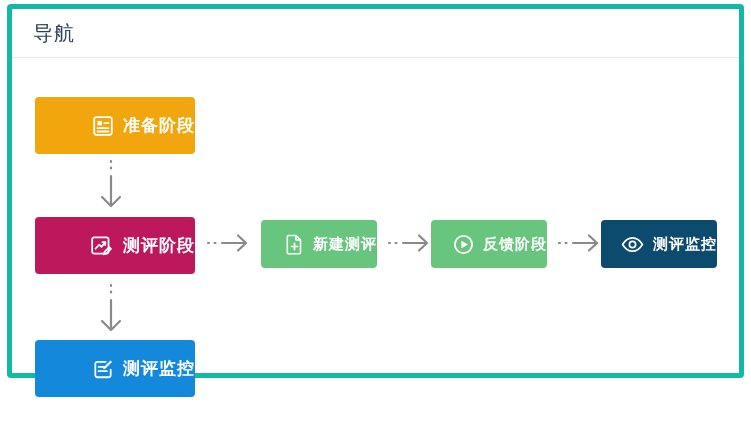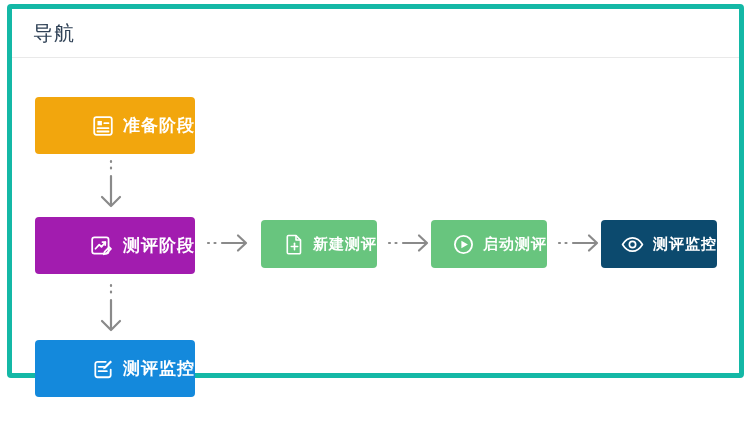--- a/index.html
+++ b/index.html
@@ -91,21 +91,21 @@
     </button>
 
     <span class="arrow pos-varrow-1">
       <svg width="24" height="56" viewBox="0 0 24 56" fill="none" stroke="currentColor" stroke-width="2.2" stroke-linecap="round" stroke-linejoin="round">
         <line x1="12" y1="4" x2="12" y2="15" stroke-dasharray="1 5.5"></line>
         <line x1="12" y1="19" x2="12" y2="48"></line>
         <polyline points="3,40 12,49 21,40"></polyline>
       </svg>
     </span>
 
-    <button class="btn btn-lg pos-stage-2" style="background-color: #a21caf;">
+    <button class="btn btn-lg pos-stage-2" style="background-color: #be185d;">
       <span class="icon">
         <svg width="24" height="22" viewBox="0 0 22 20" fill="none" stroke="#ffffff" stroke-width="1.6" stroke-linecap="round" stroke-linejoin="round">
           <rect x="2" y="2" width="15" height="15" rx="2"></rect>
           <polyline points="5,12.5 8.5,8.8 10.5,10.8 14,6.6"></polyline>
           <polyline points="11.4,6.4 14.1,6.5 13.9,9.2"></polyline>
           <path d="M19.2,12.6 l-4.1,4.1 l-2.5,0.9 l0.9,-2.5 l4.1,-4.1 z"></path>
         </svg>
       </span>
       <span>测评阶段</span>
     </button>
@@ -158,21 +158,21 @@
       </svg>
     </span>
 
     <button class="btn btn-sm pos-step-2" style="background-color: rgb(104, 197, 126);">
       <span class="icon">
         <svg width="21" height="21" viewBox="0 0 20 20" fill="none" stroke="#ffffff" stroke-width="1.7">
           <circle cx="10" cy="10" r="8.2"></circle>
           <path d="M8,6.4 L14.2,10 L8,13.6 z" fill="#ffffff" stroke="none"></path>
         </svg>
       </span>
-      <span>启动测评</span>
+      <span>反馈阶段</span>
     </button>
 
     <span class="arrow pos-harrow-3">
       <svg width="48" height="20" viewBox="0 0 48 20" fill="none" stroke="currentColor" stroke-width="2.2" stroke-linecap="round" stroke-linejoin="round">
         <line x1="4" y1="10" x2="14" y2="10" stroke-dasharray="1 5.5"></line>
         <line x1="18" y1="10" x2="41" y2="10"></line>
         <polyline points="34,2.5 42,10 34,17.5"></polyline>
       </svg>
     </span>
 

